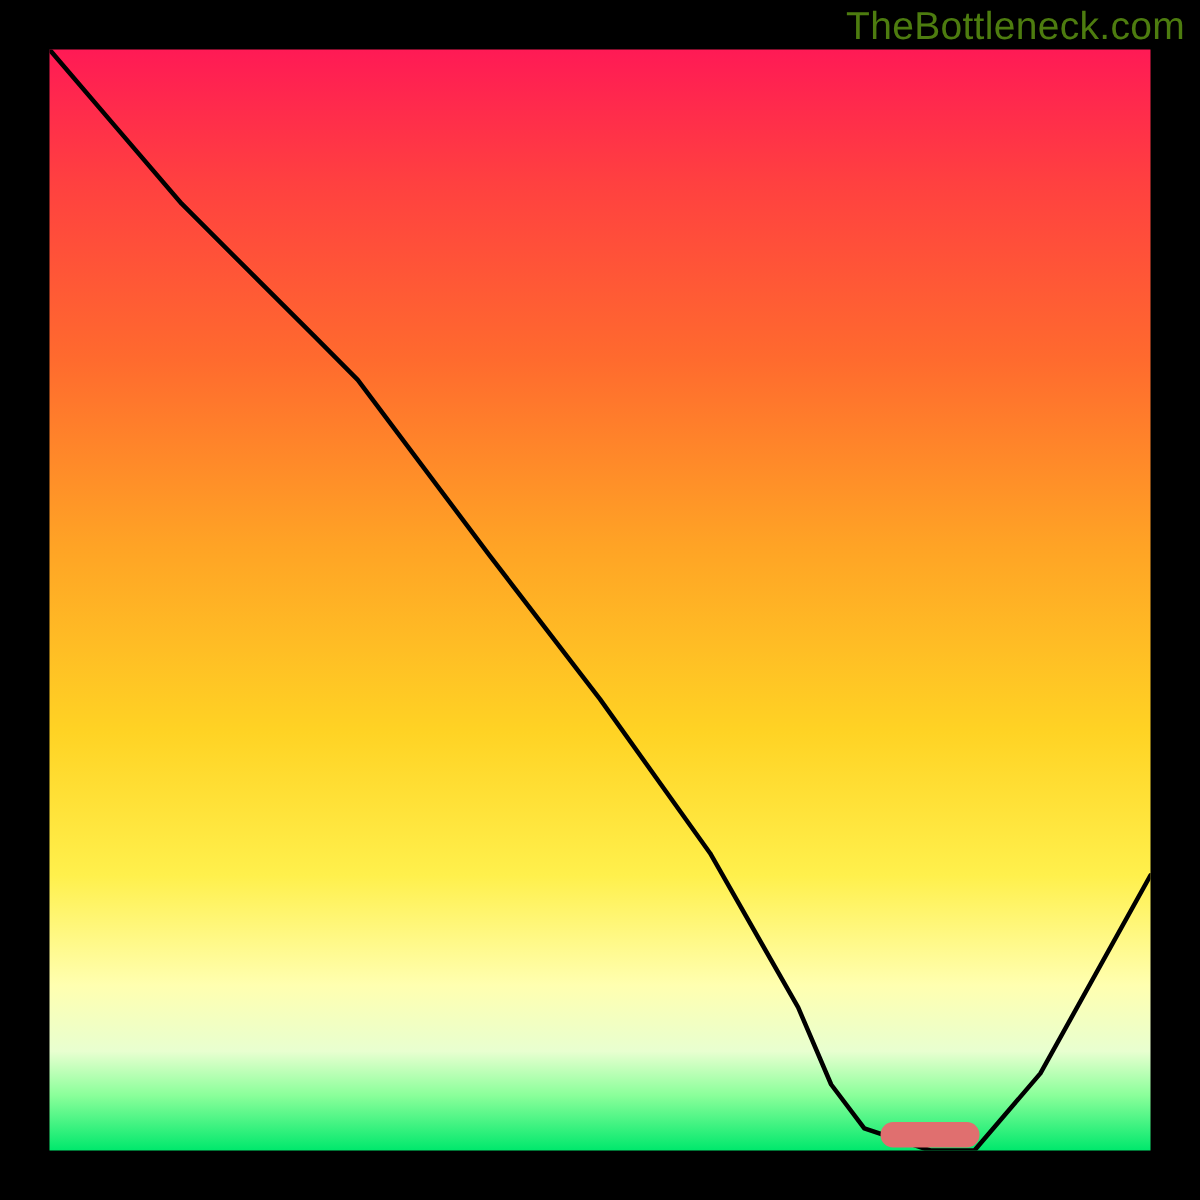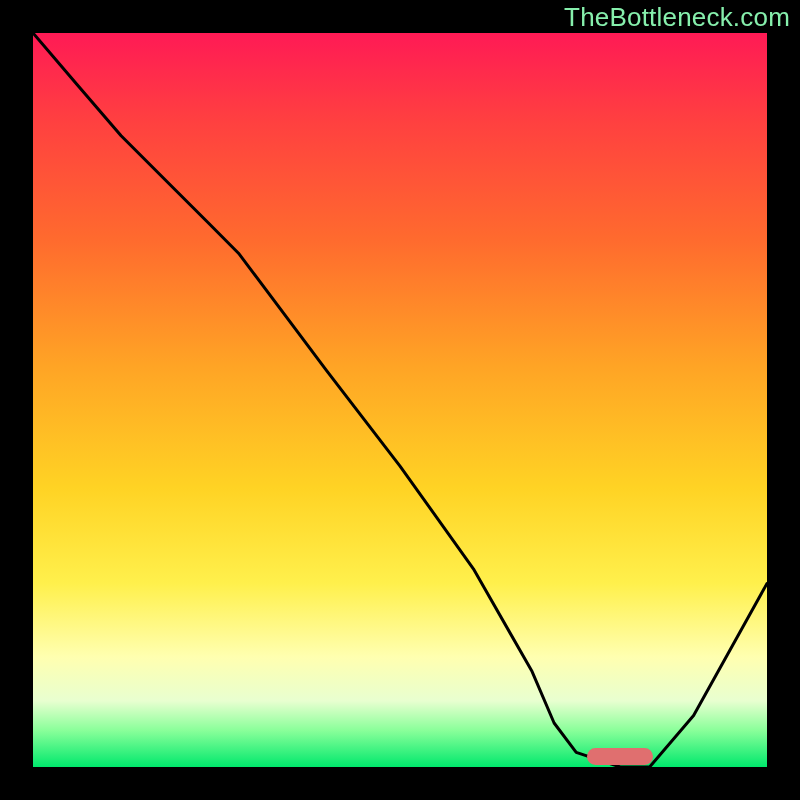--- a/index.html
+++ b/index.html
@@ -9,21 +9,21 @@
     width: 800px;
     height: 800px;
     background: #000;
   }
   .watermark {
     position: absolute;
     top: 2px;
     right: 10px;
     font-family: Arial, Helvetica, sans-serif;
     font-size: 26px;
-    color: #86efac;
+    color: #4d7c0f;
     font-weight: 400;
     letter-spacing: 0.2px;
     z-index: 5;
   }
   .plot {
     position: absolute;
     left: 33px;
     top: 33px;
     width: 734px;
     height: 734px;

